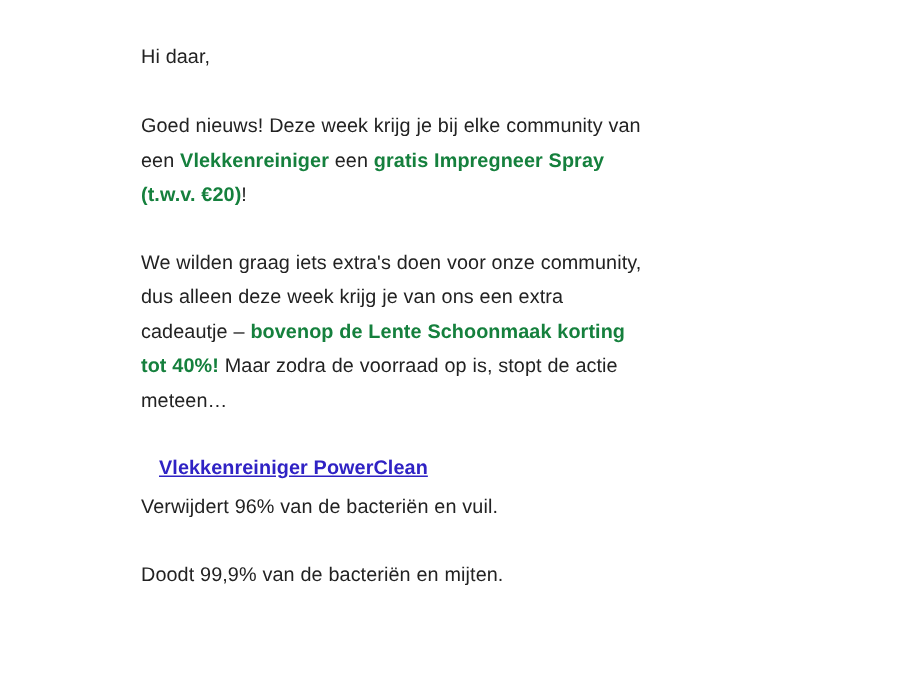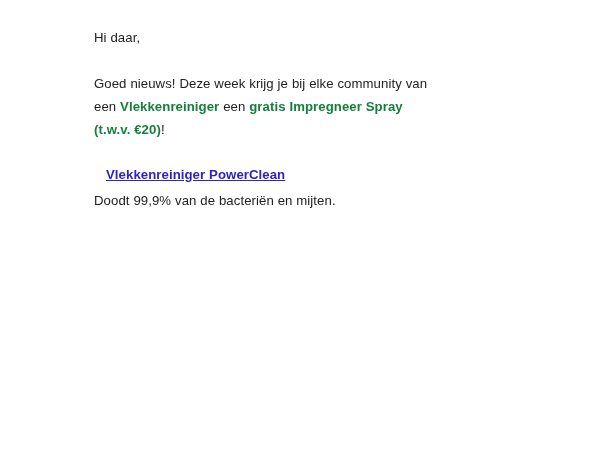--- a/index.html
+++ b/index.html
@@ -72,23 +72,29 @@
 <div class="email-body">
 
   <p class="para greeting">
     <span>Hi daar,</span>
   </p>
 
   <p class="para">
     <span>Goed nieuws! Deze week krijg je bij elke community van een </span><b>Vlekkenreiniger</b><span> een </span><b>gratis Impregneer Spray (t.w.v. €20)</b><span>!</span>
   </p>
 
+  <p class="para">
+    <span>We wilden graag iets extra's doen voor onze community, dus alleen deze week krijg je van ons een extra cadeautje – </span><b>bovenop de Lente Schoonmaak korting tot 40%!</b><span> Maar zodra de voorraad op is, stopt de actie meteen…</span>
+  </p>
 
 
   <p class="para link-row tight">
     <a class="product-link" href="#">Vlekkenreiniger PowerClean</a>
+  </p>
+  <p class="para">
+    <span>Verwijdert 96% van de bacteriën en vuil.</span>
   </p>
 
   <p class="para">
     <span>Doodt 99,9% van de bacteriën en mijten.</span>
   </p>
 
 </div>
 
 </body></html>

